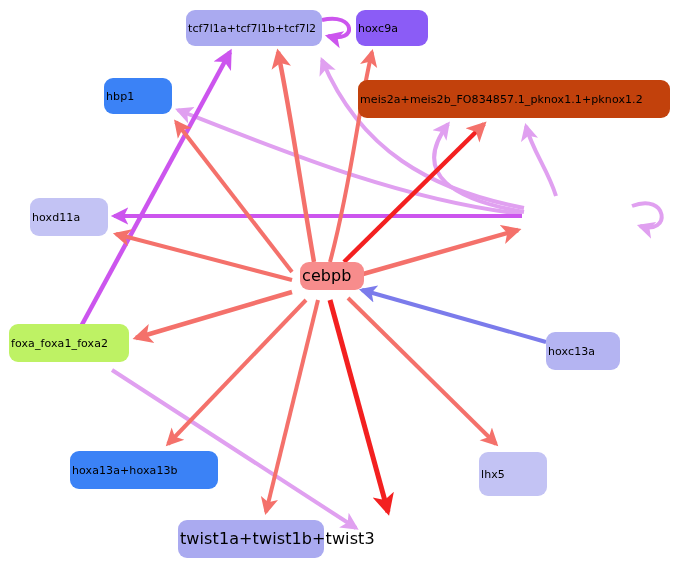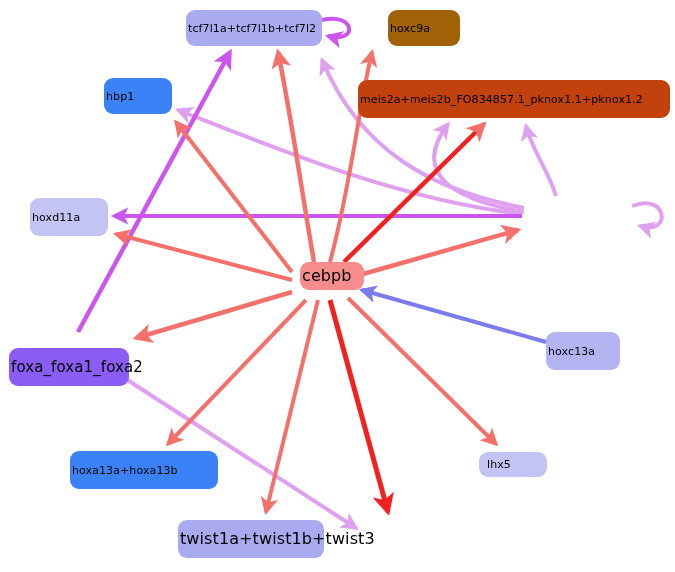--- a/index.html
+++ b/index.html
@@ -101,44 +101,44 @@
     <path d="M 306,300 L 168,444" fill="none" stroke="#f4716b" stroke-width="4" marker-end="url(#ah-salmon)"></path>
     <path d="M 318,300 L 266,512" fill="none" stroke="#f4716b" stroke-width="4" marker-end="url(#ah-salmon)"></path>
     <path d="M 330,300 L 388,512" fill="none" stroke="#f32020" stroke-width="5" marker-end="url(#ah-red)"></path>
     <path d="M 348,298 L 496,444" fill="none" stroke="#f4716b" stroke-width="4" marker-end="url(#ah-salmon)"></path>
   </svg>
 
   <div id="node-layer">
       <div class="node" style="left: 186px; top: 10px; width: 136px; height: 36px; background: rgb(170, 170, 240); color: rgb(0, 0, 0); font-size: 11px;">
         <span class="node-label">tcf7l1a+tcf7l1b+tcf7l2</span>
       </div>
-      <div class="node" style="left: 356px; top: 10px; width: 72px; height: 36px; background: #a16207; color: rgb(0, 0, 0); font-size: 11px; margin-left: 32px;">
+      <div class="node" style="left: 356px; top: 10px; width: 72px; height: 36px; background: #8b5cf6; color: rgb(0, 0, 0); font-size: 11px;">
         <span class="node-label">hoxc9a</span>
       </div>
       <div class="node" style="left: 104px; top: 78px; width: 68px; height: 36px; background: #3b82f6; color: rgb(0, 0, 0); font-size: 11px;">
         <span class="node-label">hbp1</span>
       </div>
       <div class="node" style="left: 358px; top: 80px; width: 312px; height: 38px; background: #c2410c; color: rgb(0, 0, 0); font-size: 11px;">
         <span class="node-label">meis2a+meis2b_FO834857.1_pknox1.1+pknox1.2</span>
       </div>
       <div class="node" style="left: 30px; top: 198px; width: 78px; height: 38px; background: rgb(195, 195, 244); color: rgb(0, 0, 0); font-size: 11px;">
         <span class="node-label">hoxd11a</span>
       </div>
       <div class="node" style="left: 300px; top: 262px; width: 64px; height: 28px; background: rgb(247, 140, 140); color: rgb(0, 0, 0); font-size: 16px;">
         <span class="node-label">cebpb</span>
       </div>
-      <div class="node" style="left: 9px; top: 348px; width: 120px; height: 38px; background: #8b5cf6; color: rgb(0, 0, 0); font-size: 15px;">
+      <div class="node" style="left: 9px; top: 324px; width: 120px; height: 38px; background: #bef264; color: rgb(0, 0, 0); font-size: 11px;">
         <span class="node-label">foxa_foxa1_foxa2</span>
       </div>
       <div class="node" style="left: 546px; top: 332px; width: 74px; height: 38px; background: rgb(180, 180, 242); color: rgb(0, 0, 0); font-size: 11px;">
         <span class="node-label">hoxc13a</span>
       </div>
       <div class="node" style="left: 70px; top: 451px; width: 148px; height: 38px; background: #3b82f6; color: rgb(0, 0, 0); font-size: 11px;">
         <span class="node-label">hoxa13a+hoxa13b</span>
       </div>
-      <div class="node" style="left: 479px; top: 452px; width: 68px; height: 25px; background: rgb(195, 195, 244); color: rgb(0, 0, 0); font-size: 11px; padding-left: 6px;">
+      <div class="node" style="left: 479px; top: 452px; width: 68px; height: 44px; background: rgb(195, 195, 244); color: rgb(0, 0, 0); font-size: 11px;">
         <span class="node-label">lhx5</span>
       </div>
       <div class="node" style="left: 178px; top: 520px; width: 146px; height: 38px; background: rgb(170, 170, 240); color: rgb(0, 0, 0); font-size: 16px;">
         <span class="node-label">twist1a+twist1b+twist3</span>
       </div>
     </div>
 </div>
 
 </body></html>

